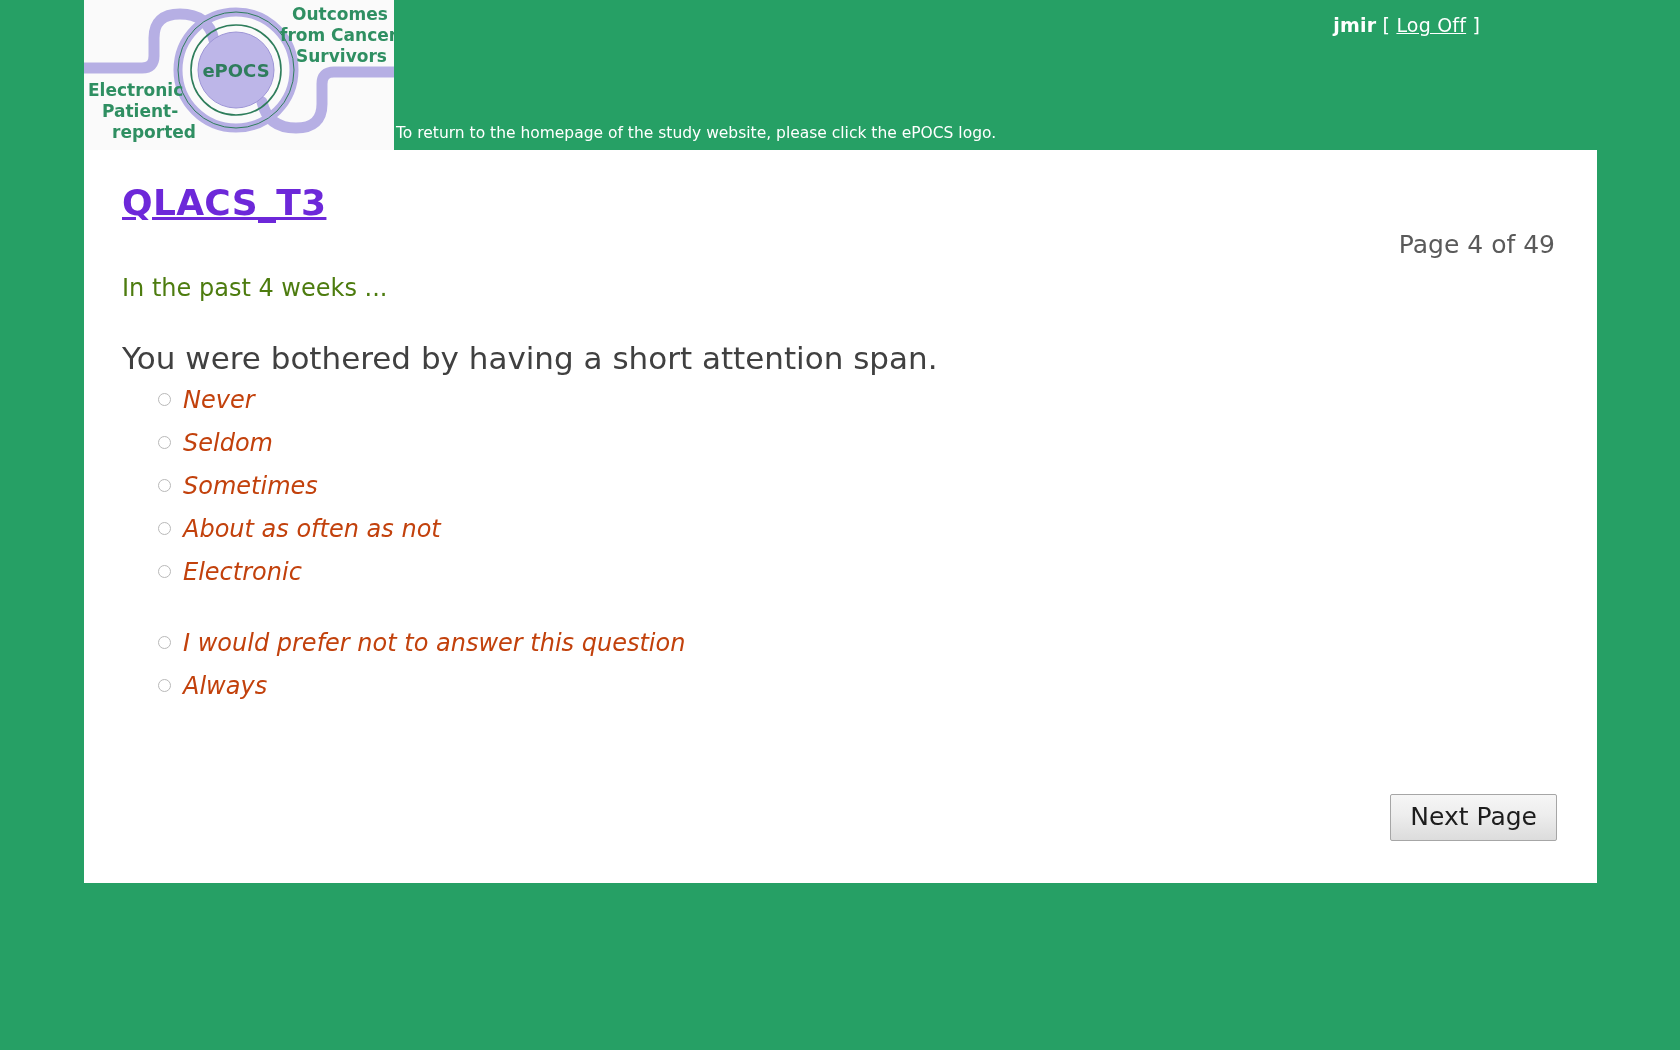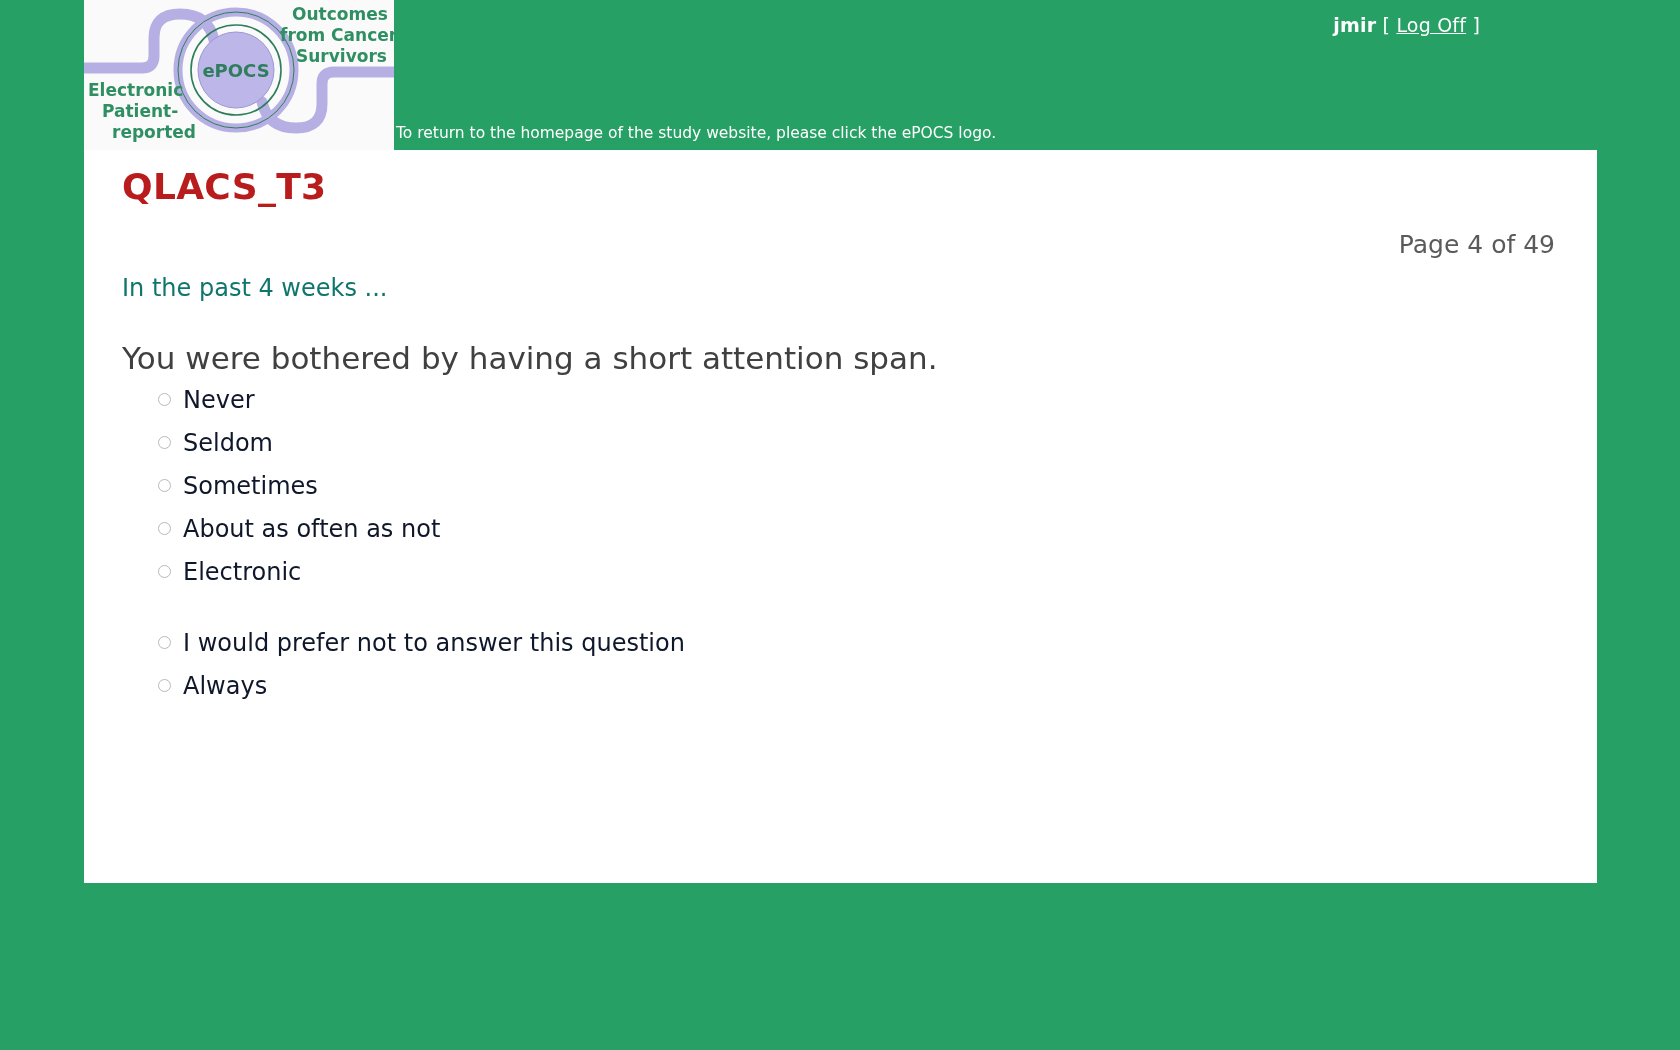--- a/index.html
+++ b/index.html
@@ -60,38 +60,39 @@
     height: 733px;
     background: #ffffff;
   }
 
   .card-head {
     position: relative;
     height: 92px;
   }
   .page-title {
     position: absolute;
-    left: 38px; top: 16px;
-    color: #b91c1c;
+    left: 38px; top: 32px;
+    color: #6d28d9;
     font-size: 36px;
     font-weight: bold;
     letter-spacing: .3px;
+    text-decoration: underline;
   }
   .page-counter {
     position: absolute;
     right: 42px; top: 40px;
     color: #5a5a5a;
     font-size: 25px;
     margin-top: 40px;
   }
 
   .intro {
     position: absolute;
     left: 38px; top: 124px;
-    color: #0f766e;
+    color: #4d7c0f;
     font-size: 24px;
   }
   .question {
     position: absolute;
     left: 38px; top: 190px;
     color: #404040;
     font-size: 31px;
   }
 
   .options {
@@ -110,23 +111,24 @@
   .opt.spaced { margin-top: 28px; }
   .radio {
     width: 13px; height: 13px;
     border: 1.5px solid #b9b9b9;
     border-radius: 50%;
     background: #ffffff;
     flex: 0 0 auto;
     margin-right: 12px;
   }
   .opt-label {
-    color: #0f172a;
+    color: #c2410c;
     font-size: 24px;
     line-height: 1;
+    font-style: italic;
   }
 
   .next-btn {
     position: absolute;
     right: 40px; bottom: 42px;
     padding: 9px 19px 11px;
     font-family: "DejaVu Sans", sans-serif;
     font-size: 25px;
     color: #1d1d1d;
     background: linear-gradient(to bottom, #f6f6f6 0%, #ededed 45%, #dcdcdc 100%);
@@ -208,13 +210,14 @@
       <li class="opt spaced">
         <span class="radio"></span>
         <span class="opt-label">I would prefer not to answer this question</span>
       </li>
       <li class="opt">
         <span class="radio"></span>
         <span class="opt-label">Always</span>
       </li>
     </ul>
 
+  <button class="next-btn">Next Page</button>
 </div>
 
 </body></html>

